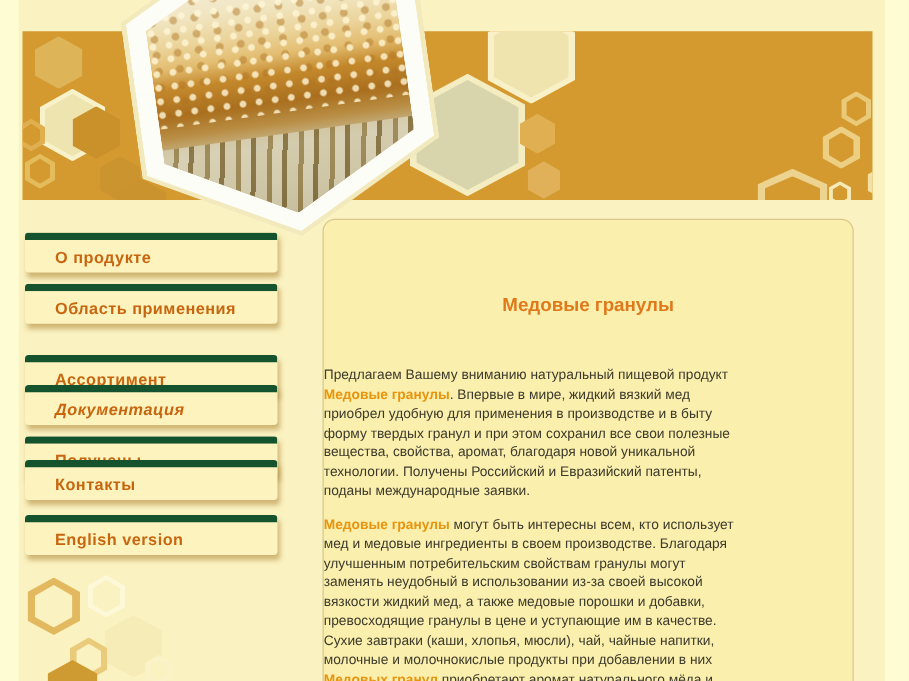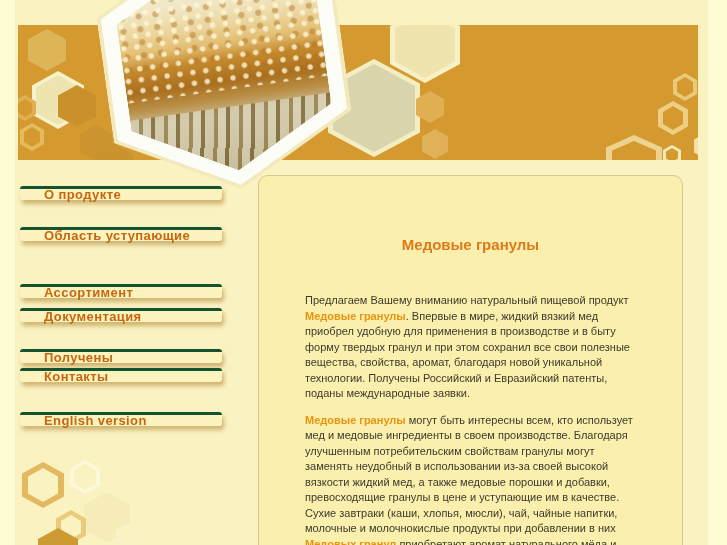--- a/index.html
+++ b/index.html
@@ -27,32 +27,32 @@
   .photo-dots { position:absolute; left:0; right:0; top:14%; height:48%; opacity:.85;
     background-image:
       radial-gradient(circle at 4px 4px, rgba(255,246,214,.95) 2.2px, transparent 3.2px),
       radial-gradient(circle at 6px 5px, rgba(176,116,34,.55) 2.6px, transparent 3.6px);
     background-size:13px 11px, 17px 13px; }
   .photo-glass { position:absolute; left:0; right:0; bottom:0; height:30%; opacity:.8;
     background:repeating-linear-gradient(99deg,
       #D6CFB2 0 9px, #95814D 9px 13px, #DCD6BC 13px 21px, #7D6838 21px 25px); }
 
   
-  .menu-btn { position:absolute; left:20px; width:202px; height:14px;
-    background:#FCF3BE; border-radius:3px; border-top:3px solid #14532d;
+  .menu-btn { position:absolute; left:20px; width:202px; height:32px;
+    background:#FCF3BE; border-radius:3px; border-top:6px solid #14532d;
     box-shadow:2px 4px 4px rgba(166,122,38,.5);
     display:flex; align-items:center; padding-left:24px; cursor:pointer; }
   .menu-btn span { color:#C8660F; font-weight:bold; font-size:13px; letter-spacing:.4px; white-space:nowrap; }
 
   
   .panel { position:absolute; left:258px; top:175px; width:425px; height:400px;
     background:#FBEFAD; border:1px solid #D8C78C; border-radius:10px; }
   .panel-title { margin-top:60px; text-align:center; color:#DF7A1C;
     font-size:15px; font-weight:bold; }
-  .para { width:338px; margin-left:46px; font-size:11px; line-height:15.5px; color:#3C3A2C; }
+  .para { width:338px; font-size:11px; line-height:15.5px; color:#3C3A2C; }
   .para-1 { margin-top:40px; }
   .para-2 { margin-top:11px; }
   .accent { color:#E8940E; font-weight:bold; }
 </style>
 </head>
 <body>
 
 <div id="stage">
   <div class="wrapper">
 
@@ -120,26 +120,26 @@
         <div class="photo-glass"></div>
       </div>
     </div>
   </div>
 
   <nav>
     <div class="menu-btn" style="top:186px;">
       <span>О продукте</span>
     </div>
     <div class="menu-btn" style="top:227px;">
-      <span>Область уступающие</span>
+      <span>Область применения</span>
     </div>
     <div class="menu-btn" style="top:284px;">
       <span>Ассортимент</span>
     </div>
-    <div class="menu-btn" style="top:308px;">
+    <div class="menu-btn" style="top:308px;font-style:italic;">
       <span>Документация</span>
     </div>
     <div class="menu-btn" style="top:349px;">
       <span>Получены</span>
     </div>
     <div class="menu-btn" style="top:368px;">
       <span>Контакты</span>
     </div>
     <div class="menu-btn" style="top:412px;">
       <span>English version</span>

